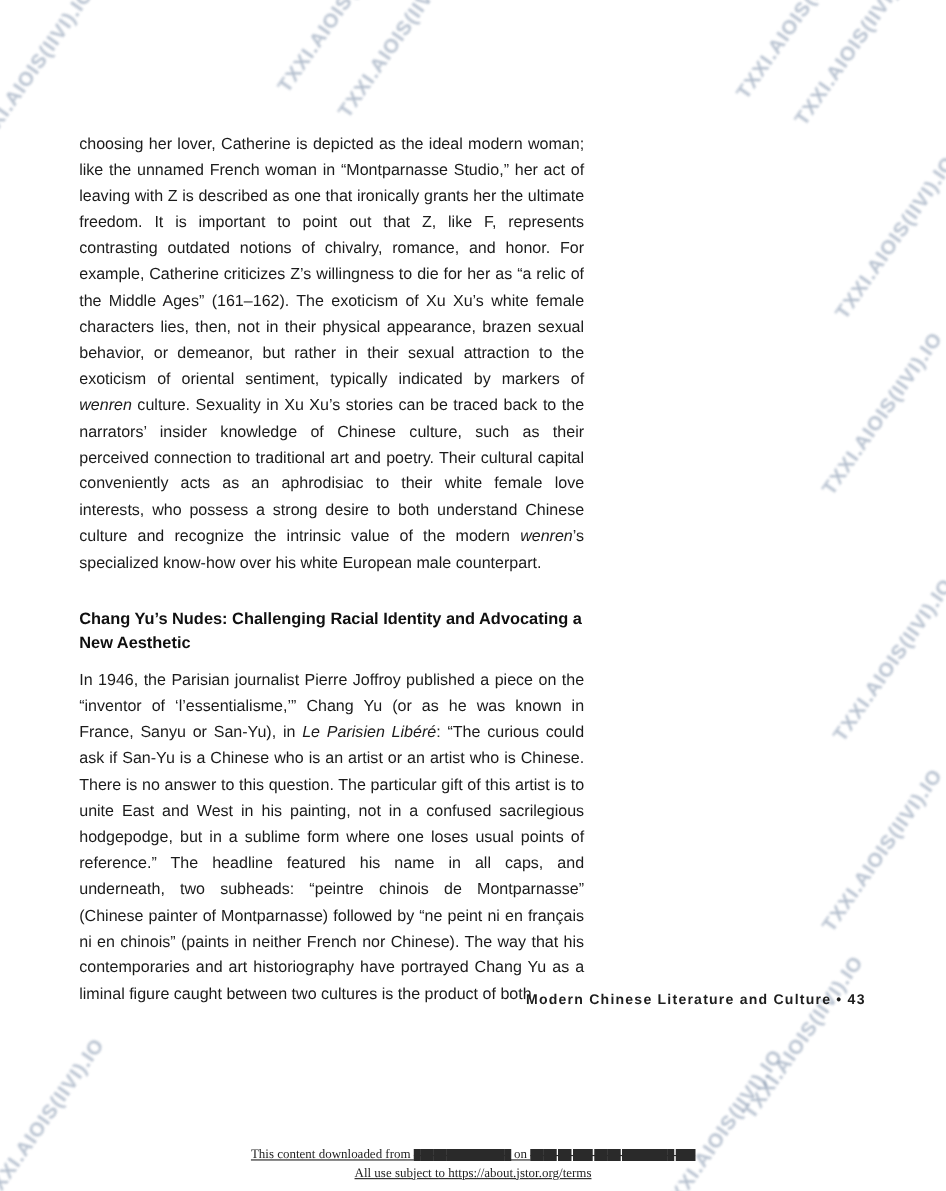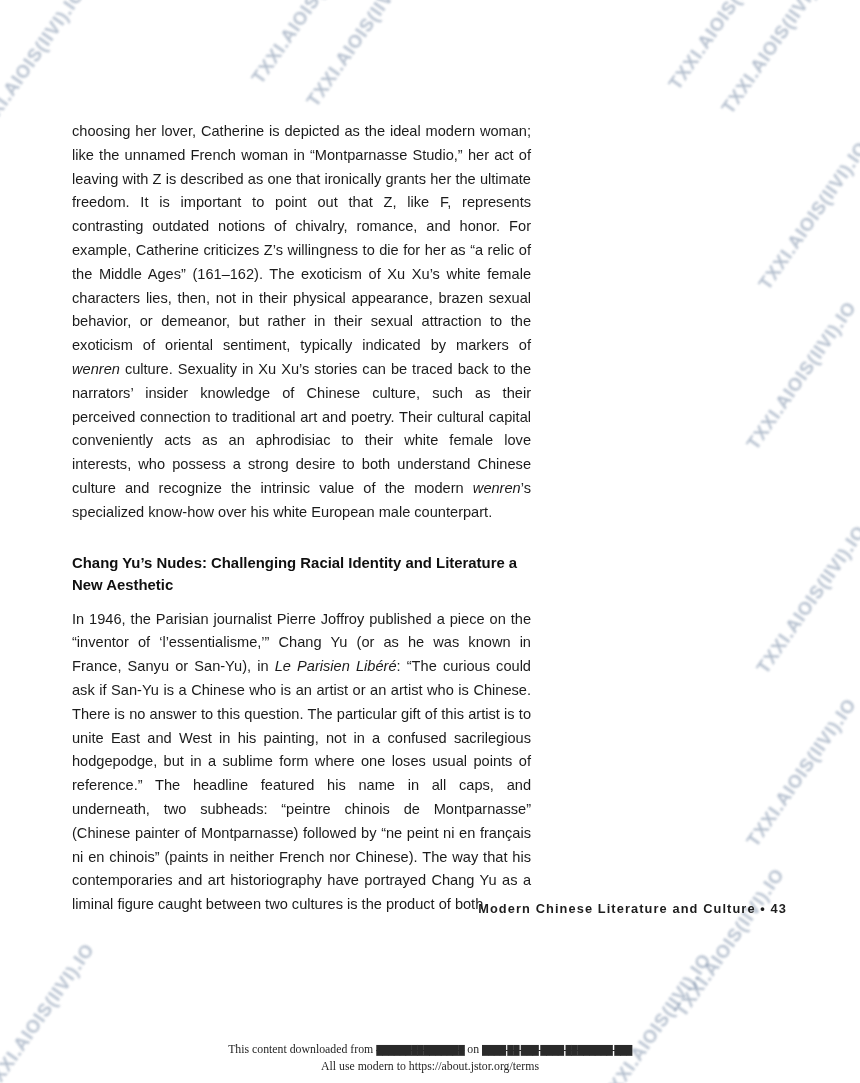--- a/index.html
+++ b/index.html
@@ -54,20 +54,21 @@
   .jstor-note {
     position: absolute;
     left: 0;
     right: 0;
     top: 1042px;
     text-align: center;
     font-family: "Liberation Serif", serif;
     font-size: 11.8px;
     line-height: 15.5px;
     color: #1f1f1f;
+    text-decoration: underline;
   }
   .jstor-note .redacted {
     font-size: 9px;
     letter-spacing: -0.5px;
     color: #141414;
     opacity: 0.9;
     text-decoration: line-through;
   }
 
   
@@ -113,27 +114,27 @@
   <div class="wm wm7">TXXI.AIOIS(IIVI).IO</div>
   <div class="wm wm8">TXXI.AIOIS(IIVI).IO</div>
   <div class="wm wm9">TXXI.AIOIS(IIVI).IO</div>
   <div class="wm wm10">TXXI.AIOIS(IIVI).IO</div>
   <div class="wm wm11">TXXI.AIOIS(IIVI).IO</div>
   <div class="wm wm12">TXXI.AIOIS(IIVI).IO</div>
 
   <div class="text-column">
     <p class="body-para"><span>choosing her lover, Catherine is depicted as the ideal modern woman; like the unnamed French woman in “Montparnasse Studio,” her act of leaving with Z is described as one that ironically grants her the ultimate freedom. It is important to point out that Z, like F, represents contrasting outdated notions of chivalry, romance, and honor. For example, Catherine criticizes Z’s willingness to die for her as “a relic of the Middle Ages” (161–162). The exoticism of Xu Xu’s white female characters lies, then, not in their physical appearance, brazen sexual behavior, or demeanor, but rather in their sexual attraction to the exoticism of oriental sentiment, typically indicated by markers of </span><span class="italic">wenren</span><span> culture. Sexuality in Xu Xu’s stories can be traced back to the narrators’ insider knowledge of Chinese culture, such as their perceived connection to traditional art and poetry. Their cultural capital conveniently acts as an aphrodisiac to their white female love interests, who possess a strong desire to both understand Chinese culture and recognize the intrinsic value of the modern </span><span class="italic">wenren</span><span>’s specialized know-how over his white European male counterpart.</span></p>
 
-    <h2 class="section-heading">Chang Yu’s Nudes: Challenging Racial Identity and Literature a New Aesthetic</h2>
+    <h2 class="section-heading">Chang Yu’s Nudes: Challenging Racial Identity and Advocating a New Aesthetic</h2>
 
     <p class="body-para"><span>In 1946, the Parisian journalist Pierre Joffroy published a piece on the “inventor of ‘l’essentialisme,’” Chang Yu (or as he was known in France, Sanyu or San-Yu), in </span><span class="italic">Le Parisien Libéré</span><span>: “The curious could ask if San-Yu is a Chinese who is an artist or an artist who is Chinese. There is no answer to this question. The particular gift of this artist is to unite East and West in his painting, not in a confused sacrilegious hodgepodge, but in a sublime form where one loses usual points of reference.” The headline featured his name in all caps, and underneath, two subheads: “peintre chinois de Montparnasse” (Chinese painter of Montparnasse) followed by “ne peint ni en français ni en chinois” (paints in neither French nor Chinese). The way that his contemporaries and art historiography have portrayed Chang Yu as a liminal figure caught between two cultures is the product of both</span></p>
   </div>
 
   <div class="running-footer">Modern Chinese Literature and Culture • 43</div>
 
   <div class="jstor-note">
     <div>
       <span>This content downloaded from </span><span class="redacted">███████████████</span><span> on </span><span class="redacted">████ ██ ███ ████ ████████ ███</span>
     </div>
-    <div>All use modern to https://about.jstor.org/terms</div>
+    <div>All use subject to https://about.jstor.org/terms</div>
   </div>
 
 </div>
 
 </body></html>

